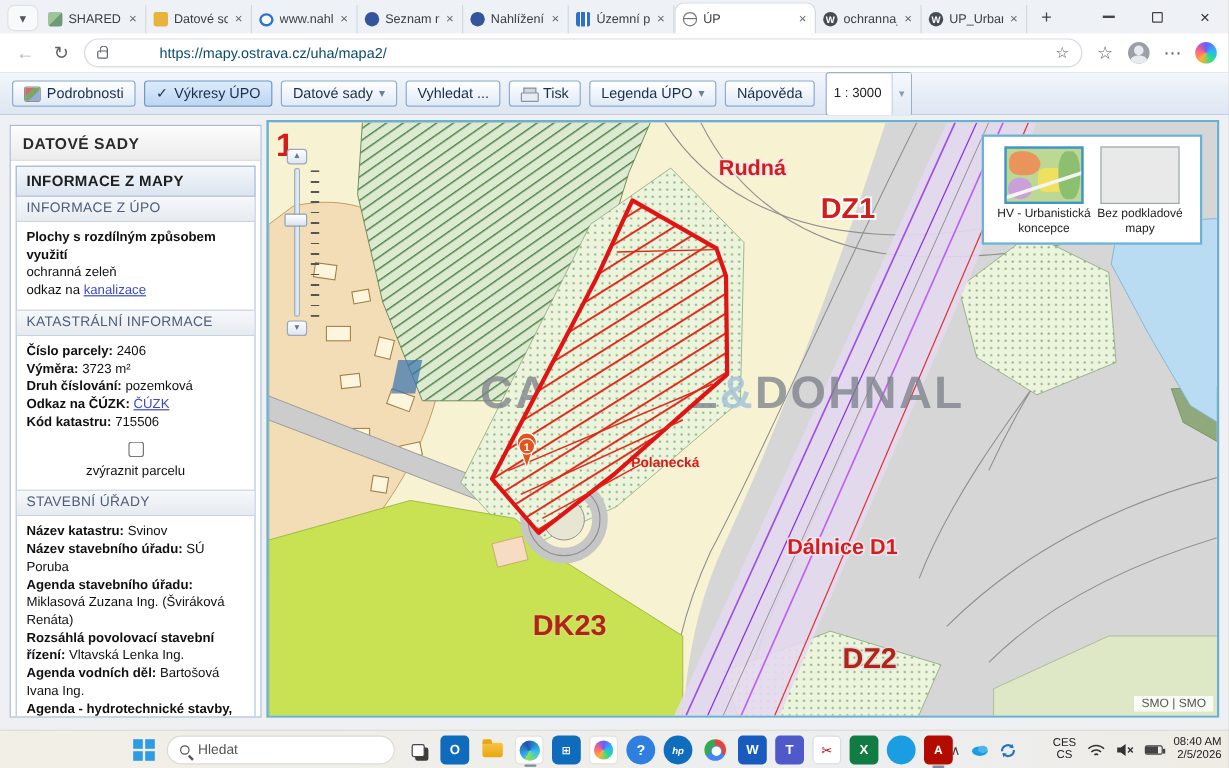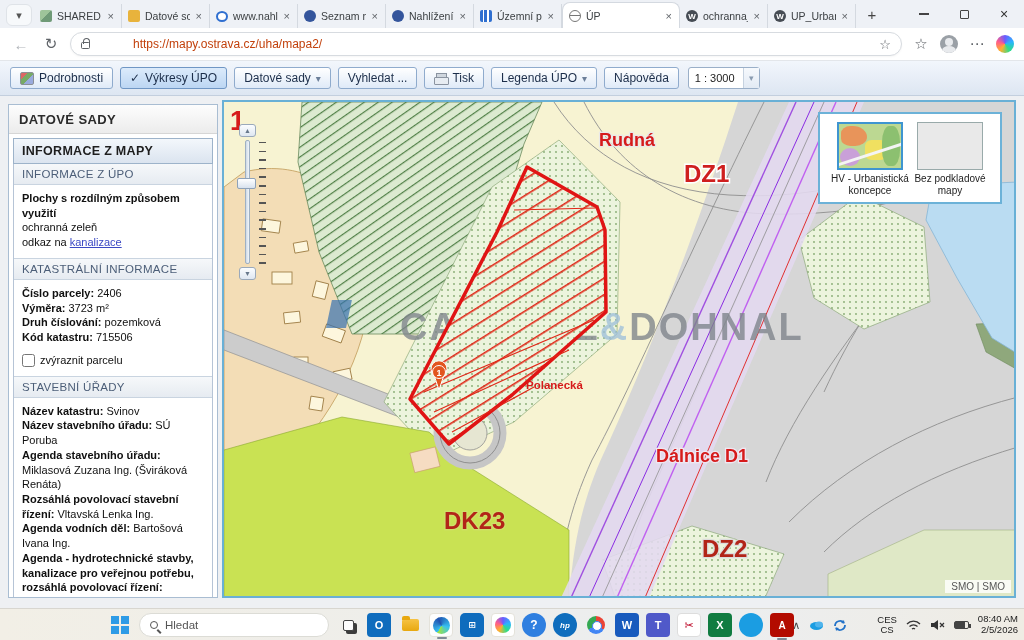--- a/index.html
+++ b/index.html
@@ -29,55 +29,55 @@
   .wbtn .sq{width:9px;height:9px;border:1.5px solid #444;border-radius:1px;}
   .wbtn.close{font-size:14px;}
 
   
   .navbar{position:absolute;left:0;top:28px;width:1024px;height:33px;background:#fff;border-bottom:1px solid #e3e6ea;display:flex;align-items:center;padding:0 10px;gap:8px;}
   .navic{color:#5f6368;font-size:15px;width:22px;text-align:center;}
   .navic.dim{color:#b0b4b9;}
   .urlpill{flex:1;height:24px;border:1px solid #d7dbe0;border-radius:12px;background:#fff;display:flex;align-items:center;padding:0 10px;gap:7px;box-shadow:0 1px 2px rgba(0,0,0,.04);}
   .lock{width:9px;height:7px;border:1.2px solid #5f6368;border-radius:1.5px;position:relative;margin-top:3px;}
   .lock:before{content:"";position:absolute;left:1px;top:-5px;width:5px;height:5px;border:1.2px solid #5f6368;border-bottom:none;border-radius:4px 4px 0 0;}
-  .urltext{font-size:12px;color:#c2410c;flex:1;padding-left:36px;}
+  .urltext{font-size:12px;color:#0c4a6e;flex:1;padding-left:36px;}
   .urlstar{color:#5f6368;font-size:13px;}
   .avatar{width:18px;height:18px;border-radius:50%;background:#9aa0a6;position:relative;overflow:hidden;}
   .avatar:before{content:"";position:absolute;left:5px;top:3px;width:8px;height:8px;border-radius:50%;background:#e8eaed;}
   .avatar:after{content:"";position:absolute;left:2px;top:11px;width:14px;height:9px;border-radius:50%;background:#e8eaed;}
   .copilot{width:18px;height:18px;border-radius:50%;background:conic-gradient(#6a5cff,#2bb3ff,#2bdf8a,#ffb02e,#ff5c8a,#6a5cff);}
 
   
   .apptoolbar{position:absolute;left:0;top:61px;width:1024px;height:35px;background:linear-gradient(#f2f6fc,#dde6f2);border-bottom:1px solid #c3cfde;display:flex;align-items:center;padding:0 10px;gap:7px;}
   .tbtn{height:22px;display:inline-flex;align-items:center;gap:5px;padding:0 9px;font-size:12px;color:#1c2e4a;background:linear-gradient(#ffffff,#dfeaf8);border:1px solid #8fabcd;border-radius:3px;}
   .tbtn.active{background:linear-gradient(#dcebfb,#bcd6f3);border-color:#6f96c4;}
   .tbtn .dd{color:#6c7f99;font-size:10px;}
   .pod-icon{width:14px;height:13px;border:1px solid #8a8f96;border-radius:2px;background:linear-gradient(135deg,#d66 0 30%,#7a6 30% 60%,#9ad 60%);}
   .printer{width:13px;height:11px;position:relative;}
   .printer:before{content:"";position:absolute;left:2px;top:0;width:9px;height:4px;background:#cfd6de;border:1px solid #8a93a0;}
   .printer:after{content:"";position:absolute;left:0;top:4px;width:13px;height:6px;background:#e7ecf2;border:1px solid #8a93a0;border-radius:1px;}
-  .scalebox{height:22px;width:72px;margin-left:2px;background:#fff;border:1px solid #9aafc8;border-radius:3px;display:flex;align-items:center;}
+  .scalebox{height:37px;width:72px;margin-left:2px;background:#fff;border:1px solid #9aafc8;border-radius:3px;display:flex;align-items:center;}
   .scalebox .val{flex:1;font-size:11px;color:#222;padding-left:6px;}
   .scalebox .arrow{width:16px;height:100%;border-left:1px solid #c6d2e0;background:linear-gradient(#f6f9fd,#e2eaf4);color:#8a9bb0;font-size:9px;display:flex;align-items:center;justify-content:center;}
 
   
   .content{position:absolute;left:0;top:96px;width:1024px;height:512px;background:#eef0f3;}
 
   
   .sidebar{position:absolute;left:8px;top:8px;width:210px;height:494px;background:#fff;border:1px solid #a9bdd2;display:flex;flex-direction:column;overflow:hidden;}
   .sb-title{padding:7px 10px 6px;font-size:13px;font-weight:bold;color:#2b2b2b;letter-spacing:.4px;background:linear-gradient(#fdfdfd,#ececec);border-bottom:1px solid #d6d6d6;}
   .sb-inner{flex:1;padding:4px;overflow:hidden;}
   .sb-panelhead{border:1px solid #9db3ca;background:linear-gradient(#f3f7fb,#dbe4ef);padding:5px 8px;font-size:12.5px;font-weight:bold;color:#1e1e1e;letter-spacing:.3px;}
   .sb-box{border:1px solid #b6c4d6;border-top:none;}
   .sechead{background:linear-gradient(#f6f8fa,#e6ebf1);border-bottom:1px solid #c9d4e0;color:#4c5e78;font-size:11.5px;padding:4px 8px;letter-spacing:.3px;}
   .sechead.mt{border-top:1px solid #c9d4e0;}
   .secbody{padding:6px 8px 8px;font-size:11px;color:#101010;line-height:1.34;}
   .secbody b{font-weight:bold;}
   .secbody a{color:#3b49c4;text-decoration:underline;}
-  .chkrow{display:flex;align-items:center;gap:5px;margin-top:8px;}
+  .chkrow{display:flex;align-items:center;gap:5px;margin-top:8px;flex-direction:column;}
   .chkrow input{width:13px;height:13px;margin:0;}
 
   
   .map{position:absolute;left:222px;top:4px;width:794px;height:498px;border:2px solid #69b0d6;background:#f7f3d2;overflow:hidden;}
   .map svg{position:absolute;left:0;top:0;}
   .attrib{position:absolute;right:3px;bottom:3px;background:rgba(255,255,255,.8);color:#555;font-size:10px;padding:1px 6px;}
   
   .zslider{position:absolute;left:12px;top:22px;width:30px;height:156px;}
   .zbtn{position:absolute;left:3px;width:17px;height:13px;background:linear-gradient(#fbfdff,#dfe7f1);border:1px solid #9aa9bb;border-radius:3px;color:#67788c;font-size:7px;display:flex;align-items:center;justify-content:center;}
   .zbtn.up{top:0;}
@@ -267,20 +267,21 @@
             <b>Plochy s rozdílným způsobem využití</b><br>
             <span>ochranná zeleň</span><br>
             <span>odkaz na </span><a href="#">kanalizace</a>
           </div>
 
           <div class="sechead mt">KATASTRÁLNÍ INFORMACE</div>
           <div class="secbody">
             <div><b>Číslo parcely:</b> <span>2406</span></div>
             <div><b>Výměra:</b> <span>3723 m²</span></div>
             <div><b>Druh číslování:</b> <span>pozemková</span></div>
+            <div><b>Odkaz na ČÚZK:</b> <a href="#">ČÚZK</a></div>
             <div><b>Kód katastru:</b> <span>715506</span></div>
             <div class="chkrow">
               <input type="checkbox" style="">
               <span>zvýraznit parcelu</span>
             </div>
           </div>
 
           <div class="sechead mt">STAVEBNÍ ÚŘADY</div>
           <div class="secbody">
             <span><b>Název katastru:</b> <span>Svinov</span><br></span>

